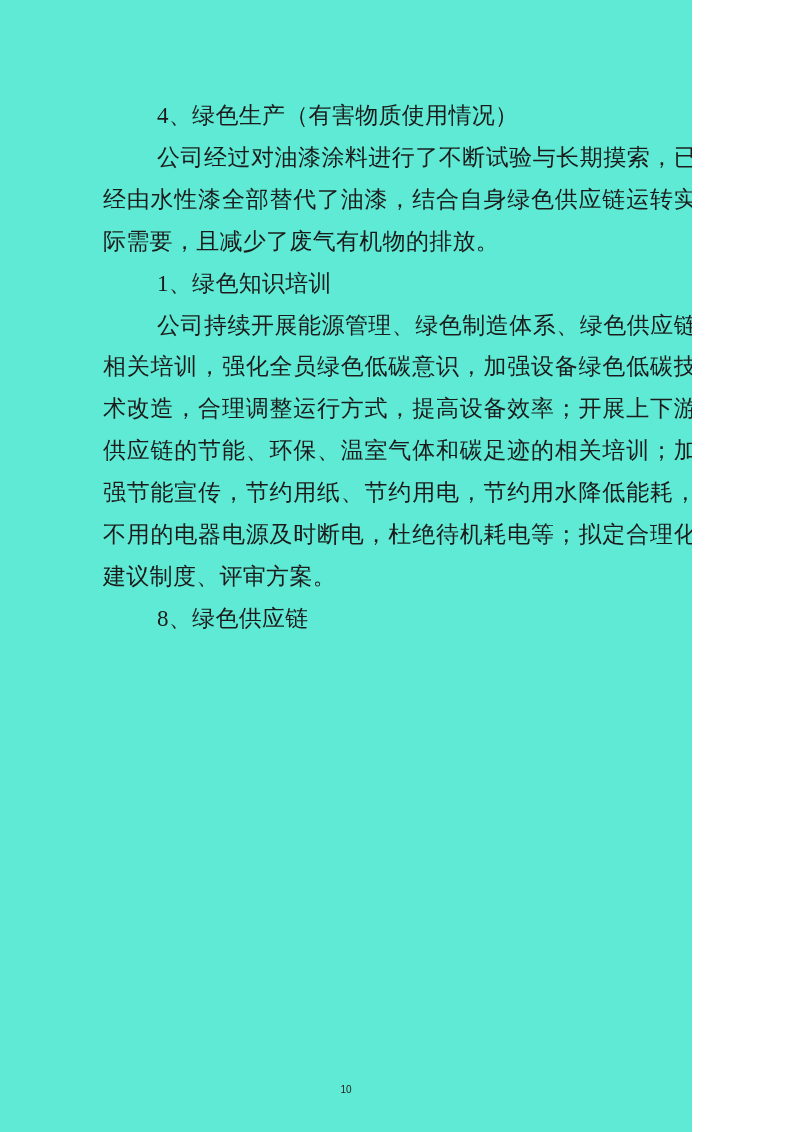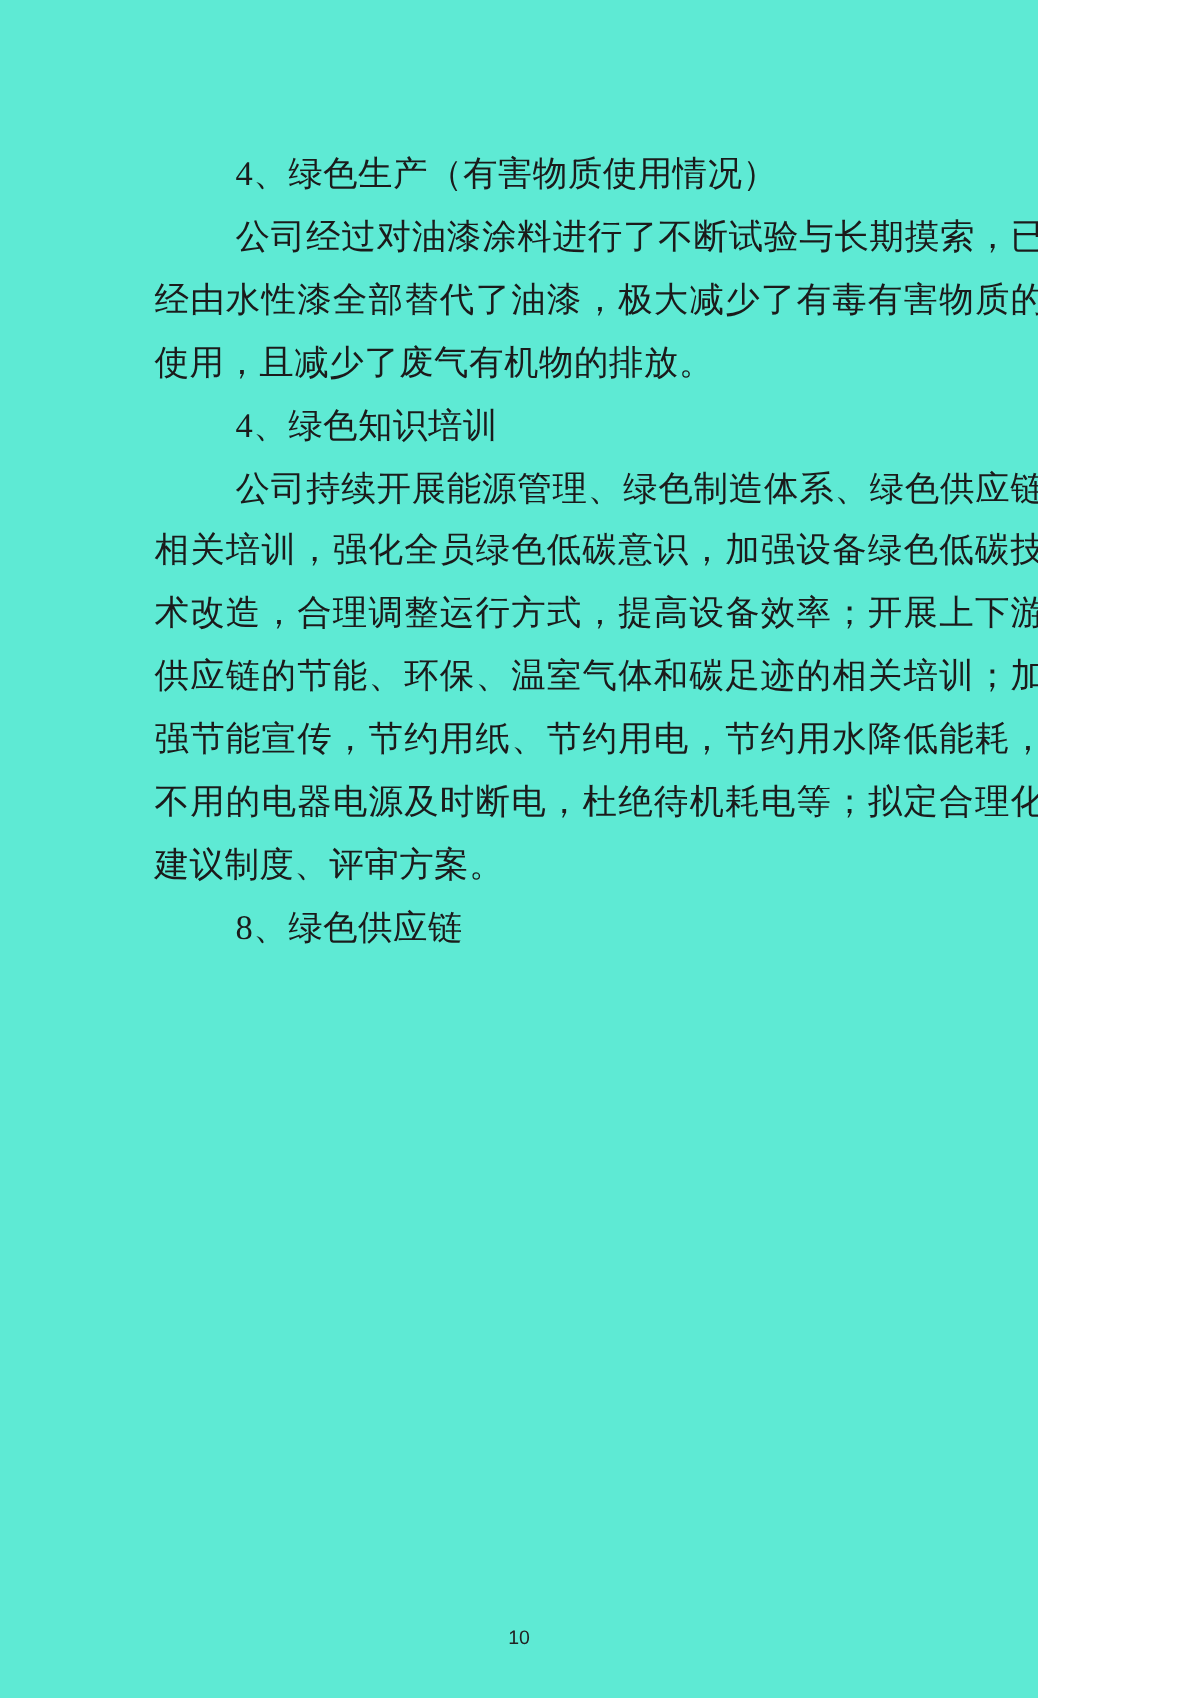--- a/index.html
+++ b/index.html
@@ -34,30 +34,30 @@
   }
   .block.heading {
     text-align: left;
   }
   .page-number {
     position: absolute;
     top: 1084px;
     left: 0;
     right: 0;
     text-align: center;
-    font-size: 13px;
+    font-size: 10px;
     color: #222222;
     font-family: "Liberation Sans", "DejaVu Sans", sans-serif;
   }
 </style>
 </head>
 <body>
 
 <div class="page">
   <div class="content">
     <p class="block heading">4、绿色生产（有害物质使用情况）</p>
-    <p class="block">公司经过对油漆涂料进行了不断试验与长期摸索，已经由水性漆全部替代了油漆，极大减少了有毒有害物质的使用，且减少了废气有机物的排放。</p>
-    <p class="block heading">4、绿色知识培训</p>
+    <p class="block">公司经过对油漆涂料进行了不断试验与长期摸索，已经由水性漆全部替代了油漆，结合自身绿色供应链运转实际需要，且减少了废气有机物的排放。</p>
+    <p class="block heading">1、绿色知识培训</p>
     <p class="block">公司持续开展能源管理、绿色制造体系、绿色供应链相关培训，强化全员绿色低碳意识，加强设备绿色低碳技术改造，合理调整运行方式，提高设备效率；开展上下游供应链的节能、环保、温室气体和碳足迹的相关培训；加强节能宣传，节约用纸、节约用电，节约用水降低能耗，不用的电器电源及时断电，杜绝待机耗电等；拟定合理化建议制度、评审方案。</p>
     <p class="block heading">8、绿色供应链</p>
   </div>
   <div class="page-number">10</div>
 </div>
 
 </body></html>

